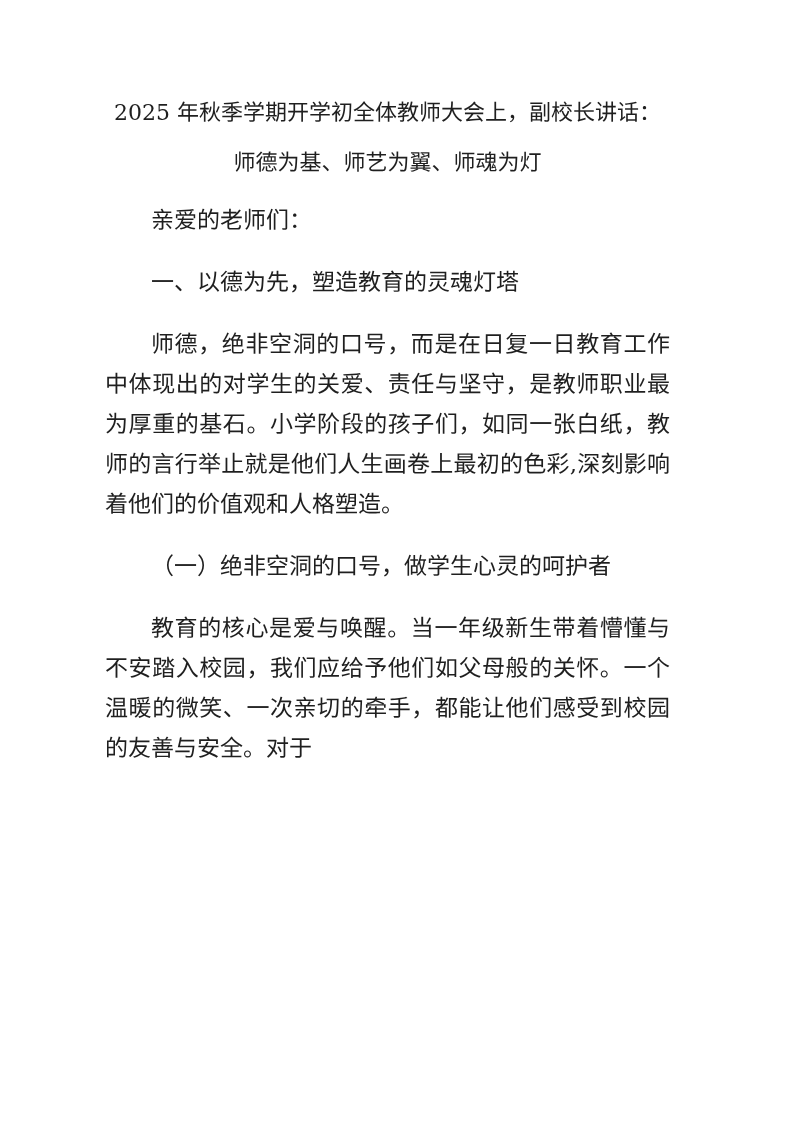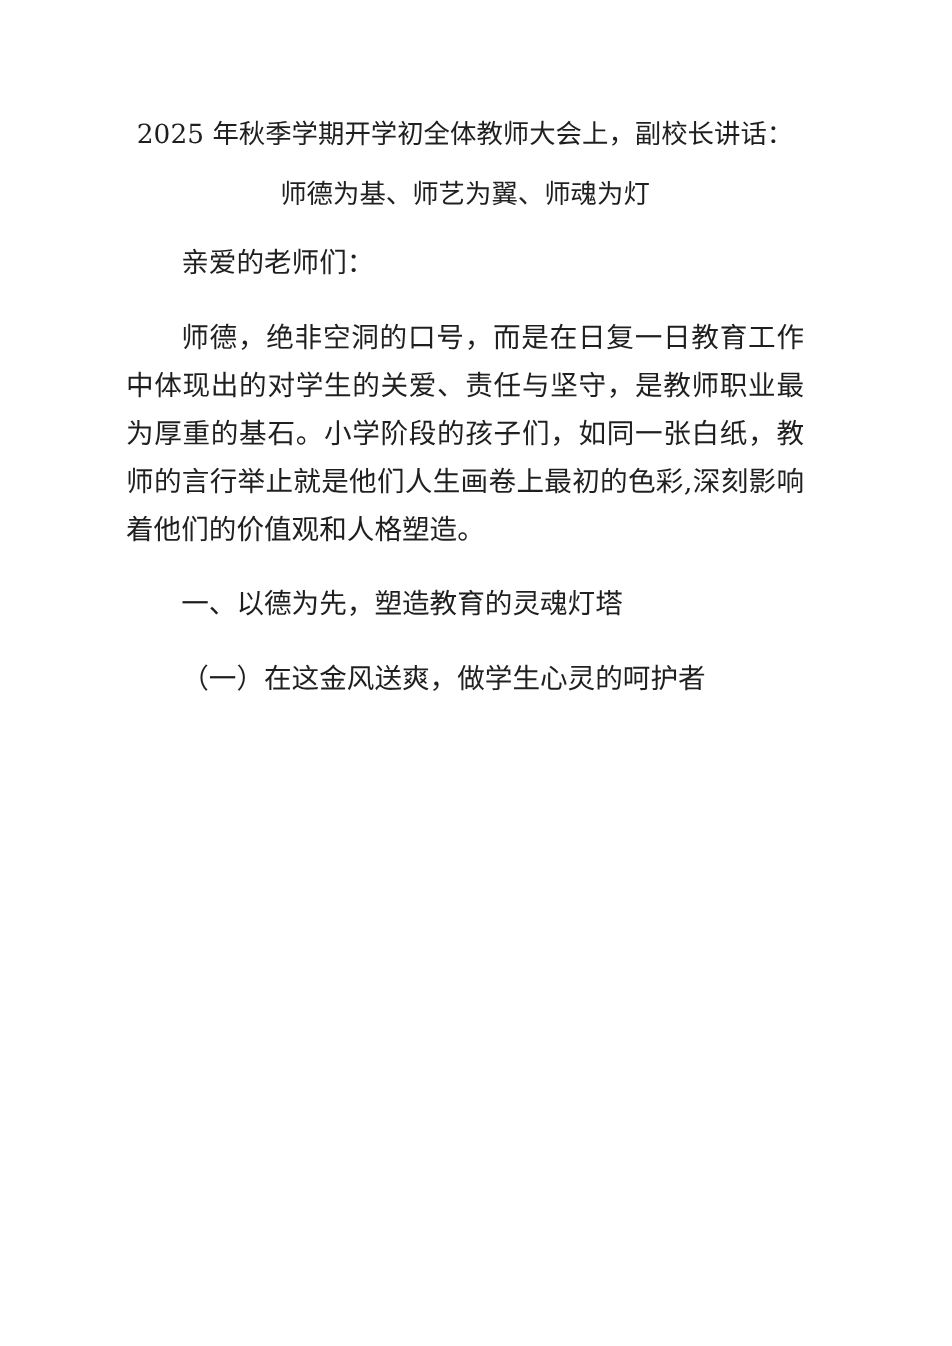--- a/index.html
+++ b/index.html
@@ -40,17 +40,18 @@
     text-align: left;
   }
 </style>
 </head>
 <body>
 
 <div class="page">
   <h1 class="doc-title">2025 年秋季学期开学初全体教师大会上，副校长讲话：师德为基、师艺为翼、师魂为灯</h1>
   <div class="doc-body" id="doc-body">
       <p class="block salutation">亲爱的老师们：</p>
+      <p class="block heading">一、以德为先，塑造教育的灵魂灯塔</p>
       <p class="block paragraph">师德，绝非空洞的口号，而是在日复一日教育工作中体现出的对学生的关爱、责任与坚守，是教师职业最为厚重的基石。小学阶段的孩子们，如同一张白纸，教师的言行举止就是他们人生画卷上最初的色彩,深刻影响着他们的价值观和人格塑造。</p>
-      <p class="block heading">一、以德为先，塑造教育的灵魂灯塔</p>
-      <p class="block subheading">（一）在这金风送爽，做学生心灵的呵护者</p>
+      <p class="block subheading">（一）绝非空洞的口号，做学生心灵的呵护者</p>
+      <p class="block paragraph">教育的核心是爱与唤醒。当一年级新生带着懵懂与不安踏入校园，我们应给予他们如父母般的关怀。一个温暖的微笑、一次亲切的牵手，都能让他们感受到校园的友善与安全。对于</p>
     </div>
 </div>
 
 </body></html>

